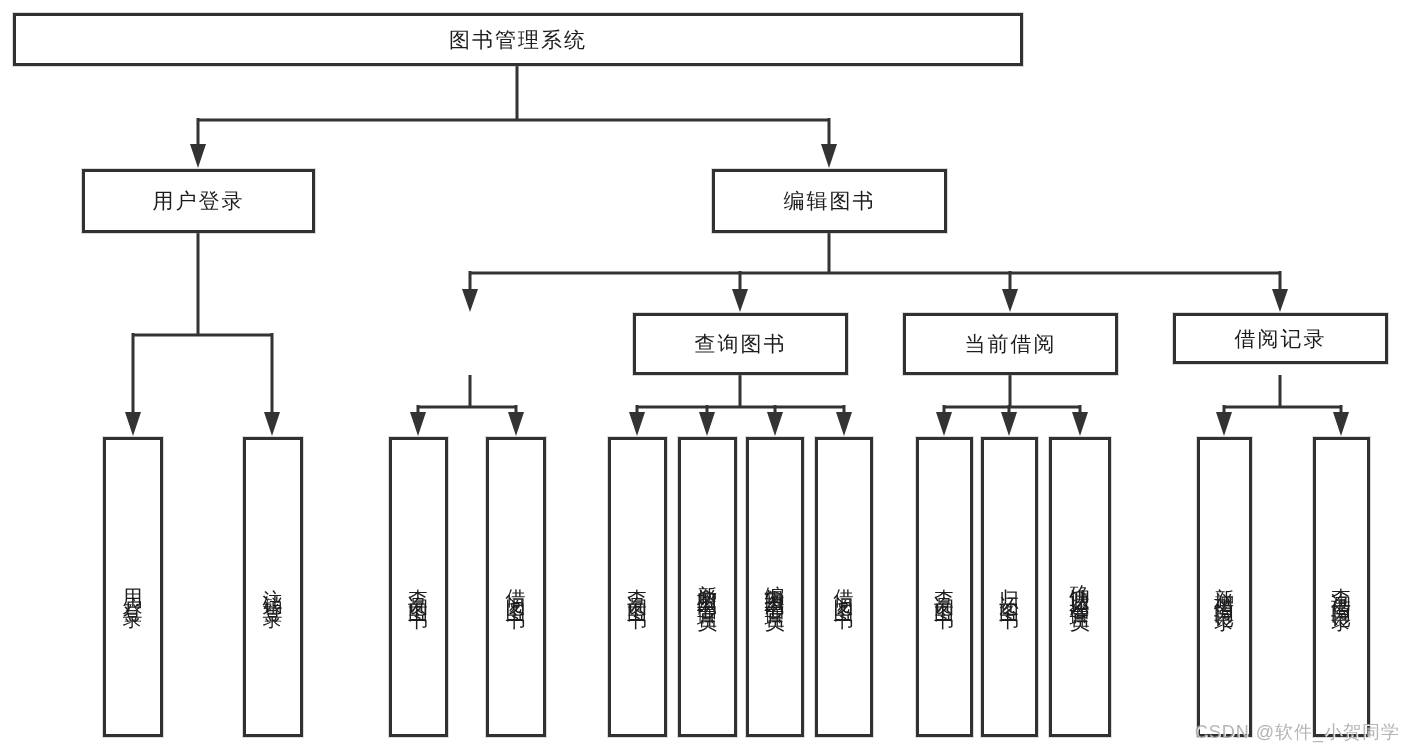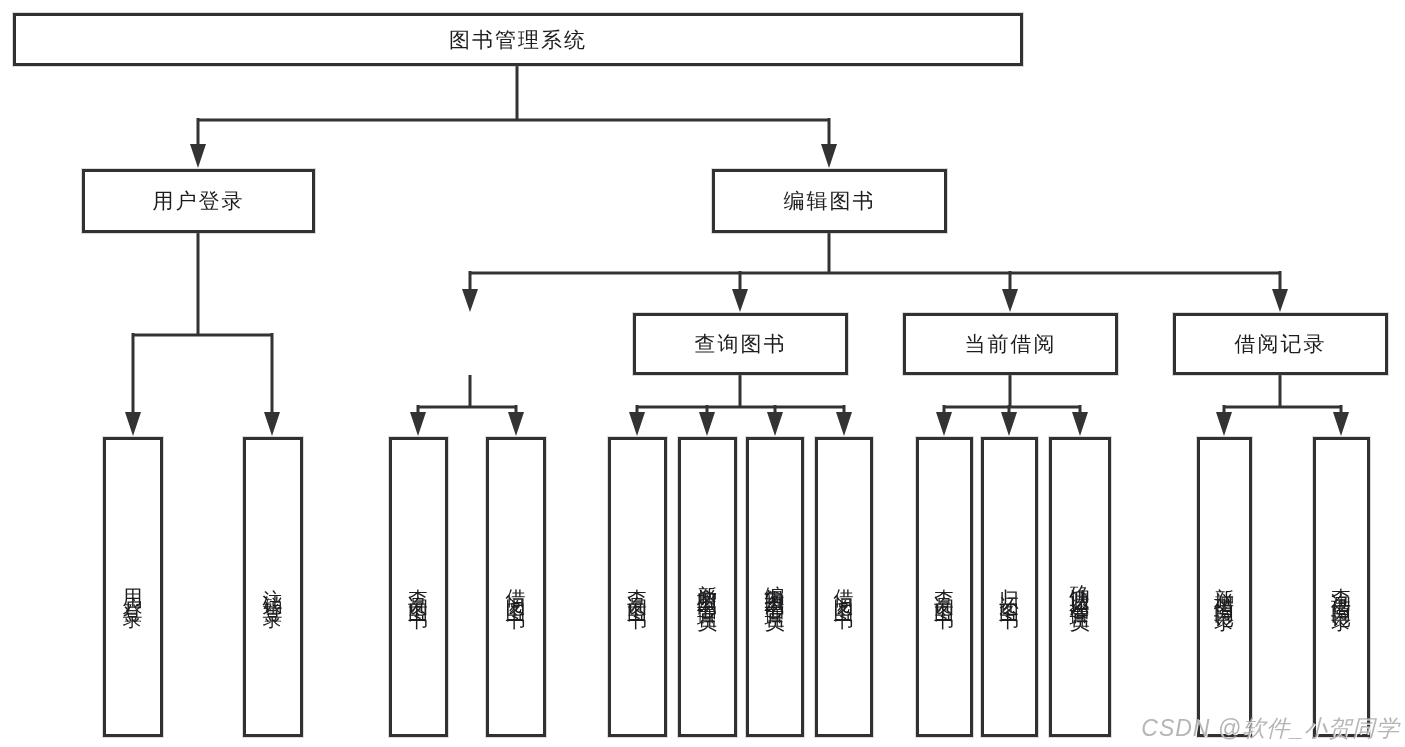--- a/index.html
+++ b/index.html
@@ -14,24 +14,23 @@
     display:flex; align-items:center; justify-content:center;
     box-shadow:0 0 0 1px rgba(130,130,130,0.28);
   }
   .hbox { font-size:21px; letter-spacing:2px; white-space:nowrap; }
   .vbox {
     writing-mode:vertical-rl; text-orientation:mixed;
     font-size:20px; line-height:1; letter-spacing:7px;
   }
   .watermark {
     position:absolute; right:5px; bottom:3px; z-index:5;
-    font-size:23px; letter-spacing:1px; color:rgba(168,168,168,0.85);
+    font-size:18px; letter-spacing:1px; color:rgba(168,168,168,0.85);
     text-shadow:1px 1px 0 rgba(255,255,255,0.9);
     white-space:nowrap;
-    font-style:italic;
   }
 </style>
 </head>
 <body>
 
 <div class="stage">
 
   <svg class="connectors" width="1405" height="747" viewBox="0 0 1405 747">
     <g stroke="#333333" stroke-width="3" fill="none">
       <path d="M517 66 L517 120 M198 120 L829 120 M198 118 L198 150 M829 118 L829 150"></path>
@@ -65,21 +64,21 @@
     </g>
   </svg>
 
   <div class="box hbox" style="left:13px; top:13px; width:1010px; height:53px;">图书管理系统</div>
 
   <div class="box hbox" style="left:82px; top:169px; width:233px; height:64px;">用户登录</div>
   <div class="box hbox" style="left:712px; top:169px; width:235px; height:64px;">编辑图书</div>
 
   <div class="box hbox" style="left:633px; top:313px; width:215px; height:62px;">查询图书</div>
   <div class="box hbox" style="left:903px; top:313px; width:215px; height:62px;">当前借阅</div>
-  <div class="box hbox" style="left:1173px; top:313px; width:215px; height:62px;">借阅记录</div>
+  <div class="box hbox" style="left:1173px; top:313px; width:215px; height:51px;">借阅记录</div>
 
   <div class="box vbox" style="left:103px; top:437px; width:60px; height:300px;">用户登录</div>
   <div class="box vbox" style="left:243px; top:437px; width:60px; height:300px;">注销登录</div>
 
   <div class="box vbox" style="left:389px; top:437px; width:59px; height:300px;">查询图书</div>
   <div class="box vbox" style="left:486px; top:437px; width:60px; height:300px;">借阅图书</div>
 
   <div class="box vbox" style="left:608px; top:437px; width:59px; height:300px;">查询图书</div>
   <div class="box vbox" style="left:678px; top:437px; width:59px; height:300px; letter-spacing:4px;">新增图书（管理员）</div>
   <div class="box vbox" style="left:746px; top:437px; width:58px; height:300px; letter-spacing:4px;">编辑图书（管理员）</div>

